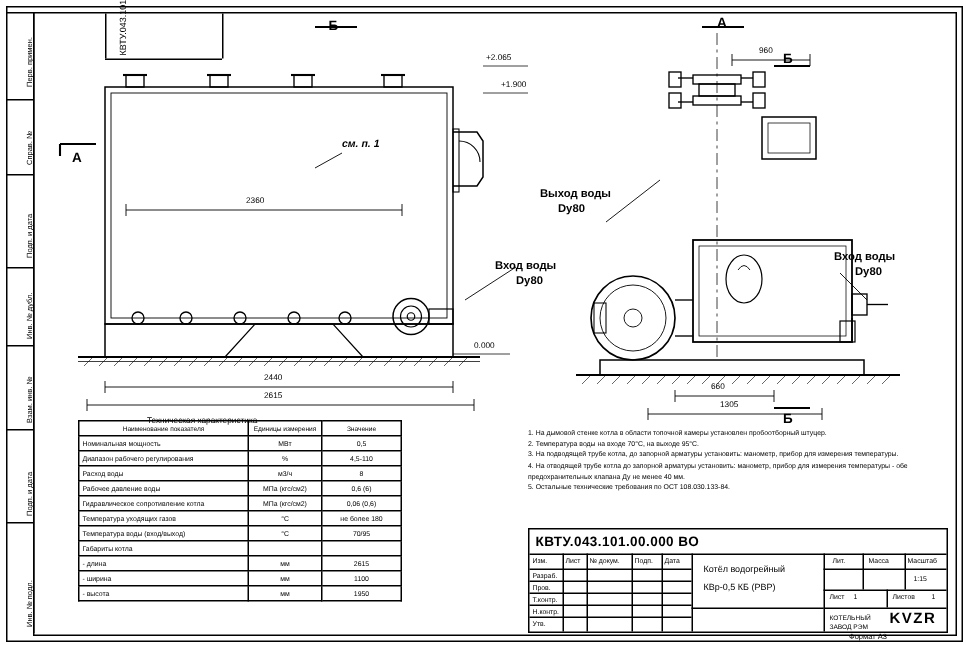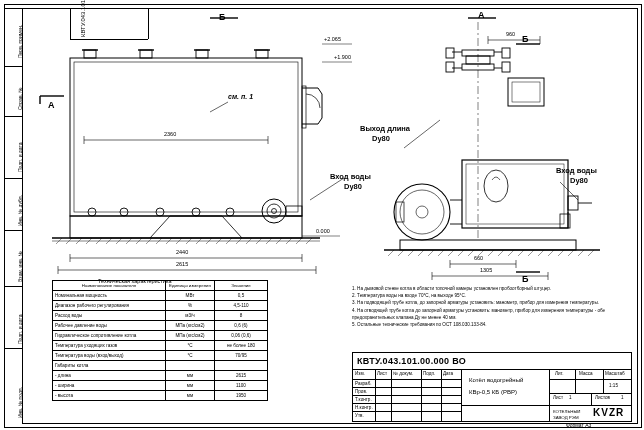--- a/index.html
+++ b/index.html
@@ -256,21 +256,21 @@
       <line x1="578" y1="200" x2="560" y2="182" stroke-width="0.6"></line>
     </g>
   </svg>
 
   <div class="lbl b" style="left:478px;top:10px;font-size:9px;">А</div>
   <div class="lbl b" style="left:522px;top:34px;font-size:9px;">Б</div>
   <div class="lbl b" style="left:522px;top:274px;font-size:9px;">Б</div>
   <div class="dim" style="left:506px;top:31px;">960</div>
   <div class="dim" style="left:474px;top:255px;">660</div>
   <div class="dim" style="left:480px;top:267px;">1305</div>
-  <div class="lbl b" style="left:360px;top:124px;font-size:7.5px;">Выход длина</div>
+  <div class="lbl b" style="left:360px;top:124px;font-size:7.5px;">Выход воды</div>
   <div class="lbl b" style="left:372px;top:134px;font-size:7.5px;">Dy80</div>
   <div class="lbl b" style="left:556px;top:166px;font-size:7.5px;">Вход воды</div>
   <div class="lbl b" style="left:570px;top:176px;font-size:7.5px;">Dy80</div>
 
   <div class="lbl" style="left:98px;top:278px;font-size:5.5px;">Техническая характеристика</div>
   <table class="spec">
     <tbody>
         <tr>
       <td class="h" style="width:108px;">Наименование показателя</td>
       <td class="h" style="width:44px;">Единицы измерения</td>

